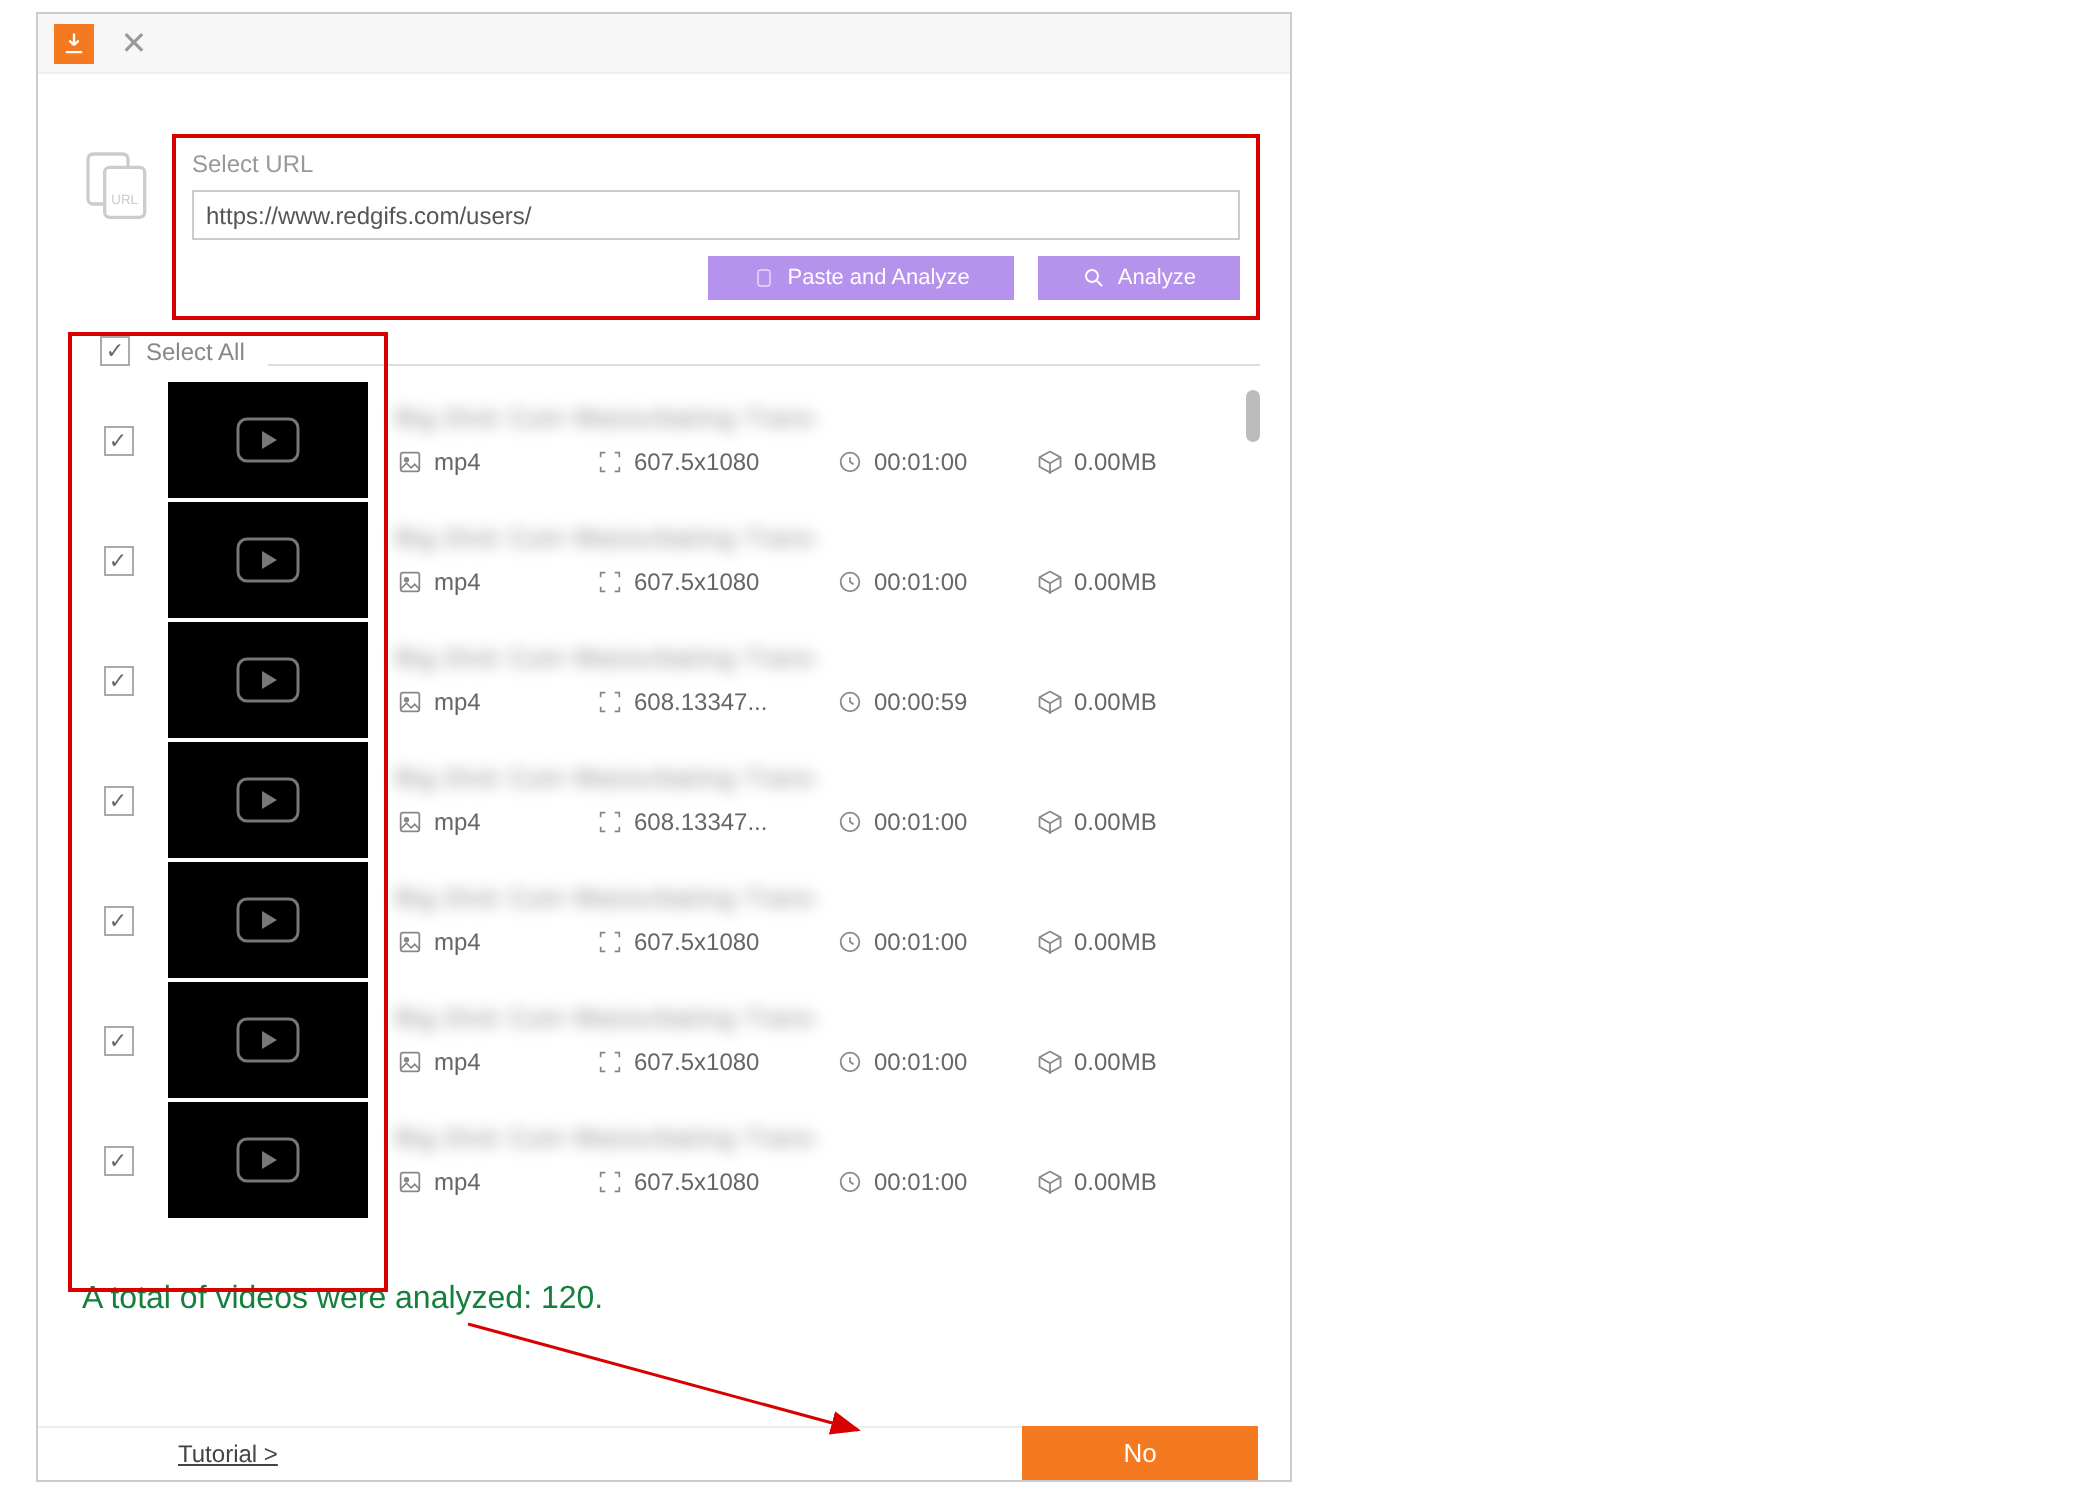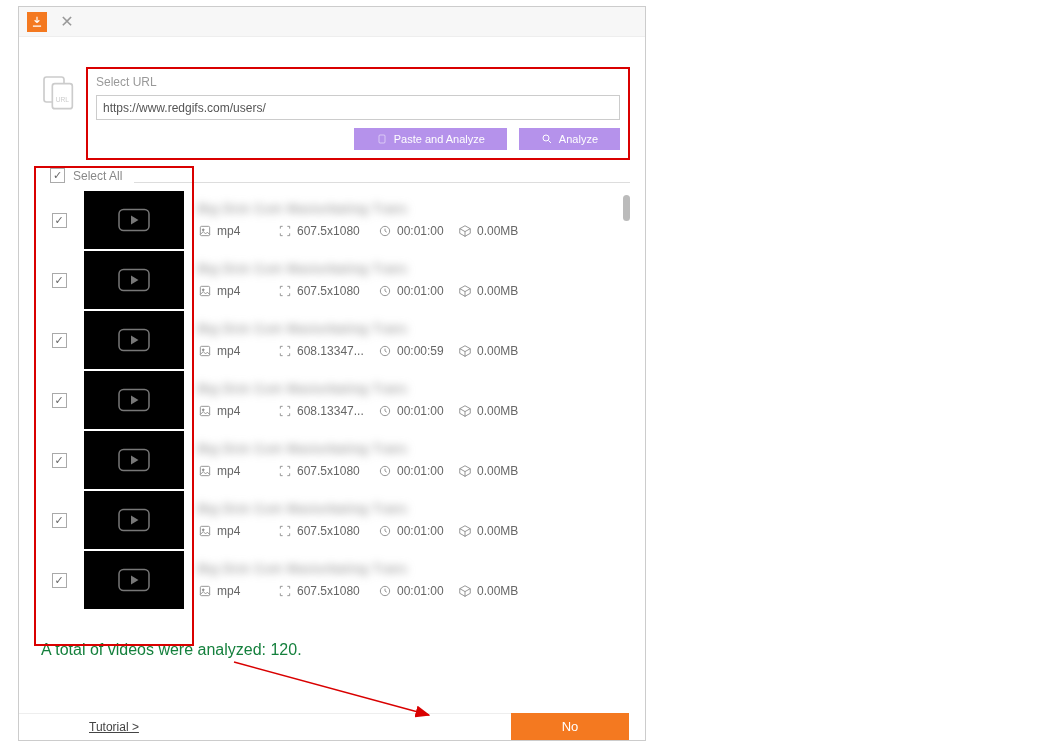--- a/index.html
+++ b/index.html
@@ -31,21 +31,21 @@
   .chk::after { content: "✓"; font-size: 11px; color: #666; }
   
   .video-list { height: 442px; overflow: hidden; position: relative; padding-right: 10px;}
   .scrollbar-thumb { position: absolute; right: 0; top: 4px; width: 7px; height: 26px; background: #bbb; border-radius: 4px; }
   .item { display: flex; align-items: center; margin-bottom: 2px; }
   .item .chk-wrap { width: 50px; display:flex; justify-content:center; }
   .thumb { width: 100px; height: 58px; background: #000; display:flex; align-items:center; justify-content:center; }
   .thumb svg { width: 36px; height: 24px; }
   .meta { flex:1; padding-left: 14px; display:flex; flex-direction:column; gap: 8px; justify-content:center; }
   .blur-title { filter: blur(4px); color:#777; font-size:12px; letter-spacing:1px; }
-  .info-row { display:flex; align-items:center; color:#666; font-size:12px; }
+  .info-row { display:flex; align-items:center; gap: 20px; color:#666; font-size:12px; }
   .info-item { display:flex; align-items:center; gap:5px; min-width: 80px;}
   .info-item.res{min-width:100px;}
   .info-item svg { width:14px; height:14px; flex-shrink:0; }
 
   .total-line { font-size: 16px; color: #15803d; margin: 8px 0 0 22px; }
 
   .arrow-svg { position: absolute; left: 210px; top: 650px; pointer-events: none; z-index:5;}
   
   .footer { position: absolute; bottom: 0; left: 0; right: 16px; height: 27px; display:flex; align-items:stretch; }
   .tutorial { flex:0 0 360px; display:flex; align-items:center; padding-left: 70px; font-size:12px; color:#444; text-decoration: underline; border-top:1px solid #eee; }

